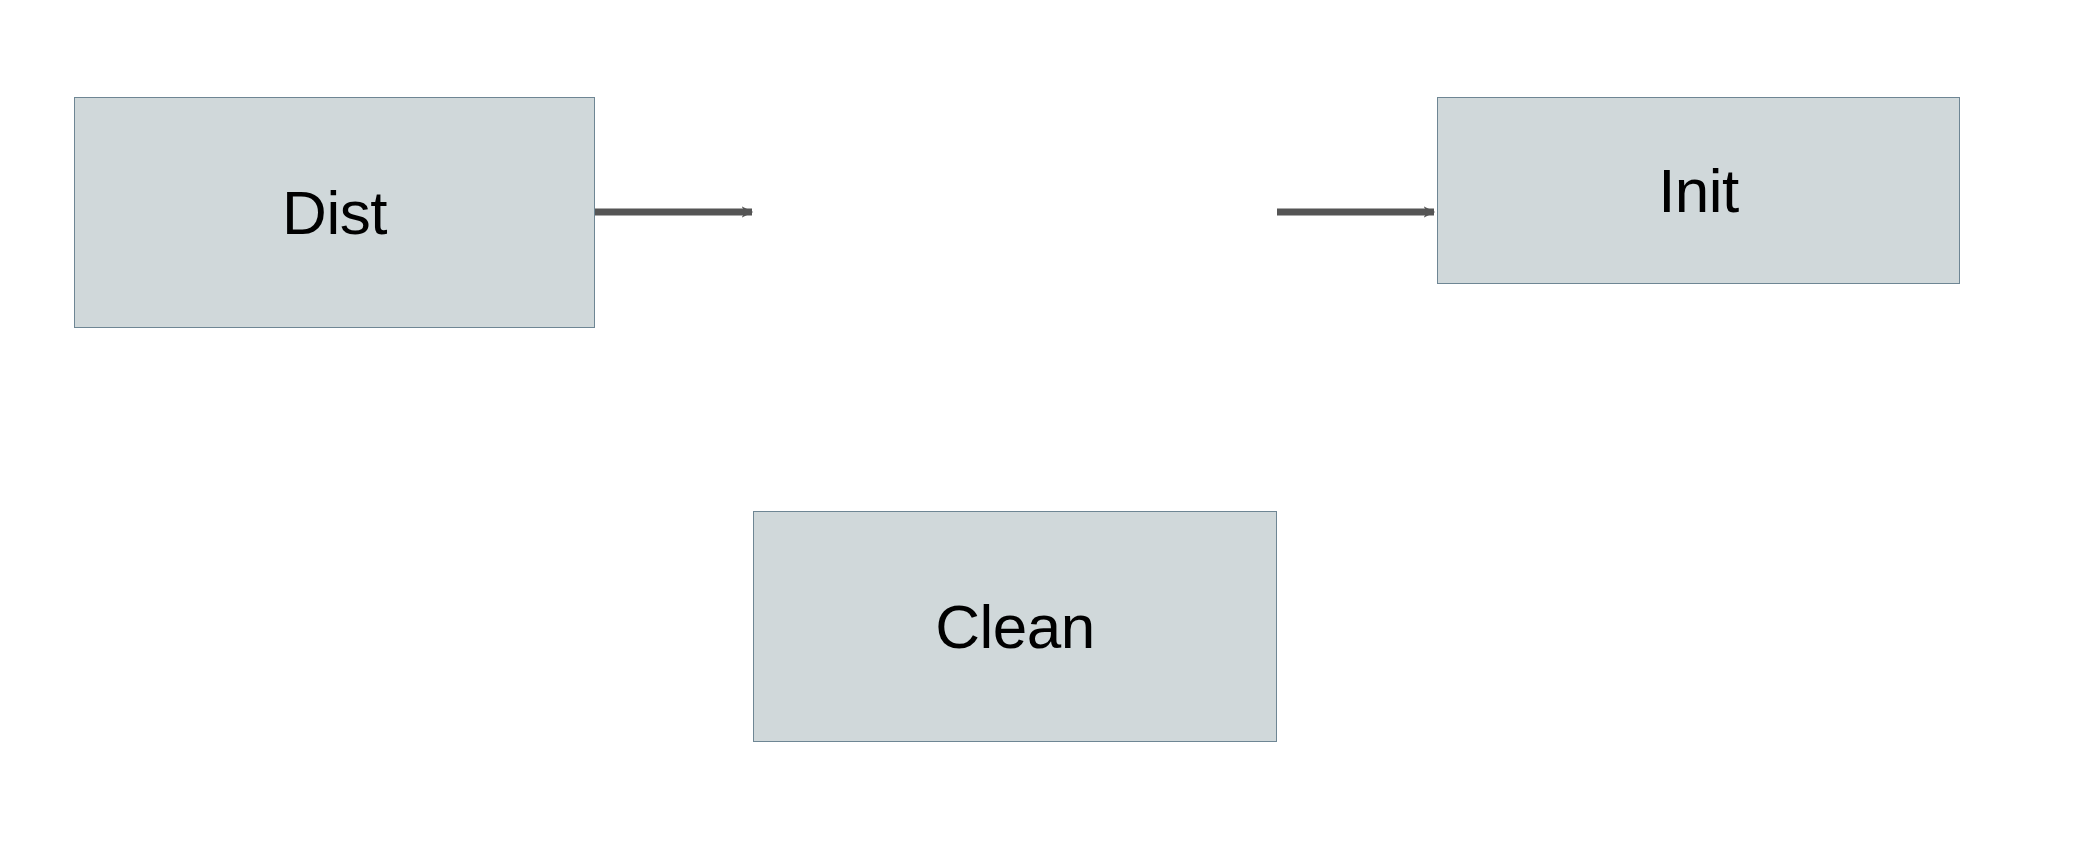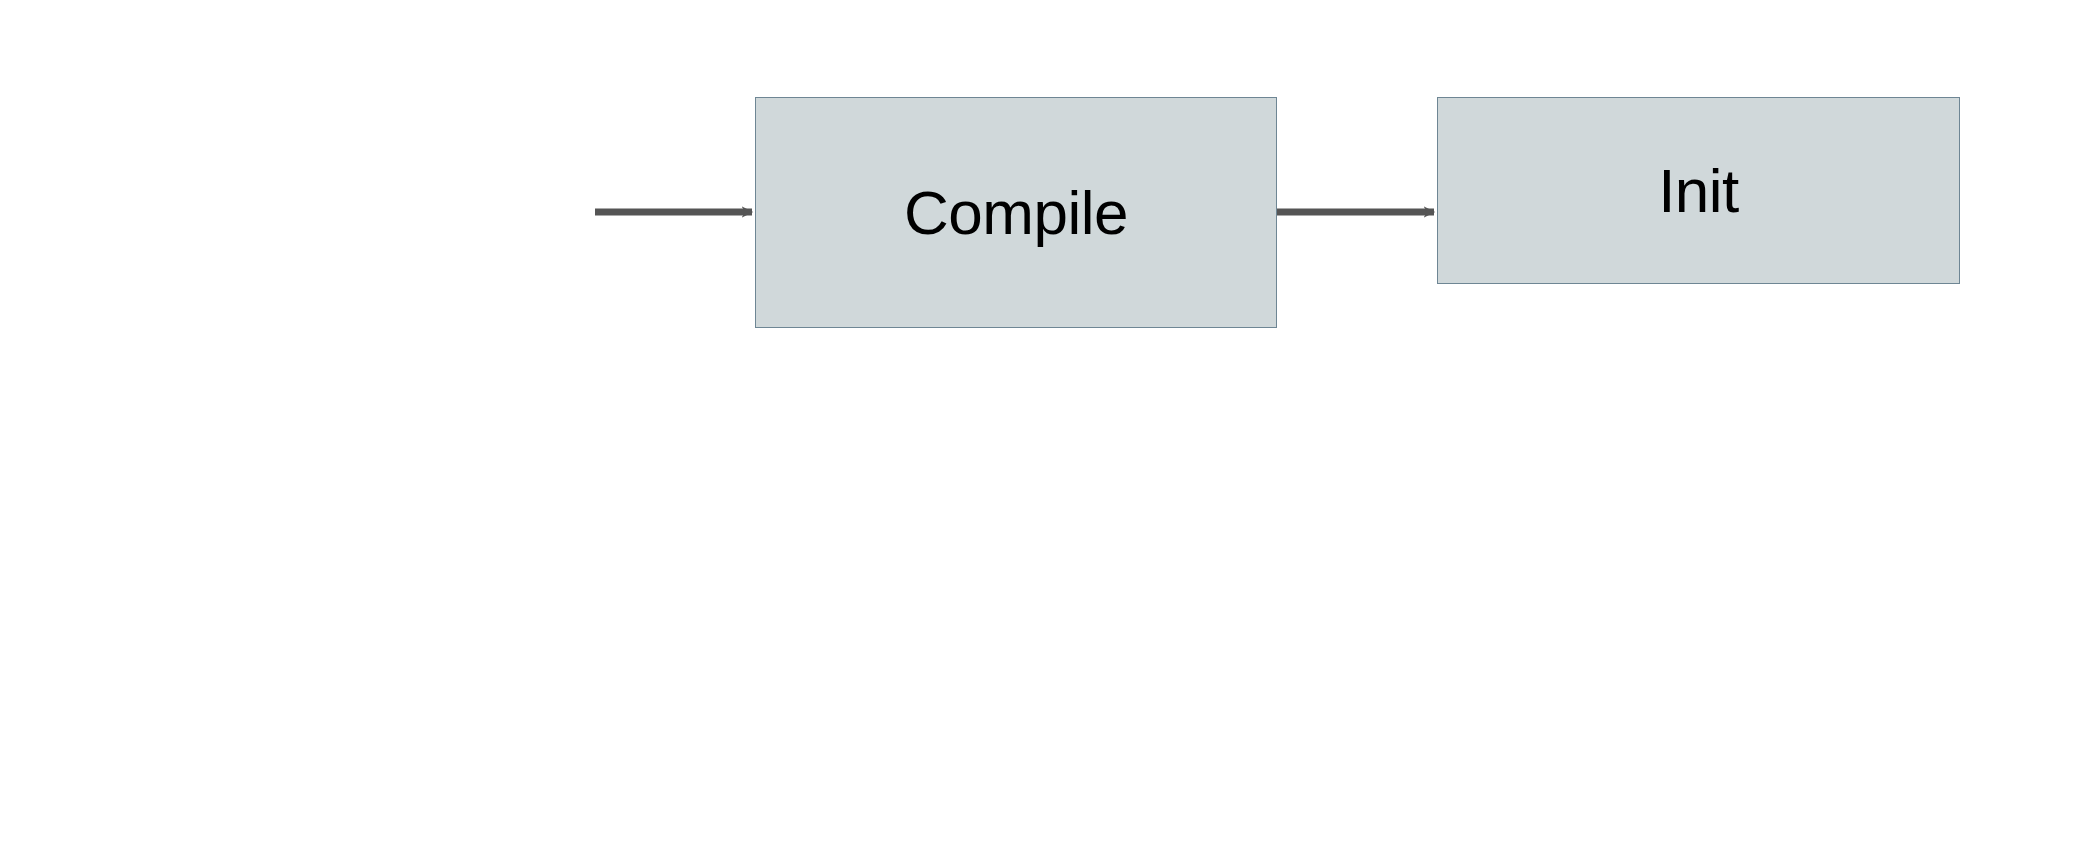--- a/index.html
+++ b/index.html
@@ -76,23 +76,26 @@
 
     <g>
       <line x1="595" y1="212" x2="752" y2="212" stroke="#555555" stroke-width="7" marker-end="url(#arrowhead)"></line>
     </g>
 
     <g>
       <line x1="1277" y1="212" x2="1434" y2="212" stroke="#555555" stroke-width="7" marker-end="url(#arrowhead)"></line>
     </g>
   </svg>
 
+  <div class="node" id="node-dist">
+    <span class="node-label">Dist</span>
+  </div>
 
-  <div class="node" id="node-compile">
-    <span class="node-label">Compile</span>
-  </div>
 
   <div class="node" id="node-init">
     <span class="node-label">Init</span>
   </div>
 
+  <div class="node" id="node-clean">
+    <span class="node-label">Clean</span>
+  </div>
 
 </div>
 
 </body></html>

